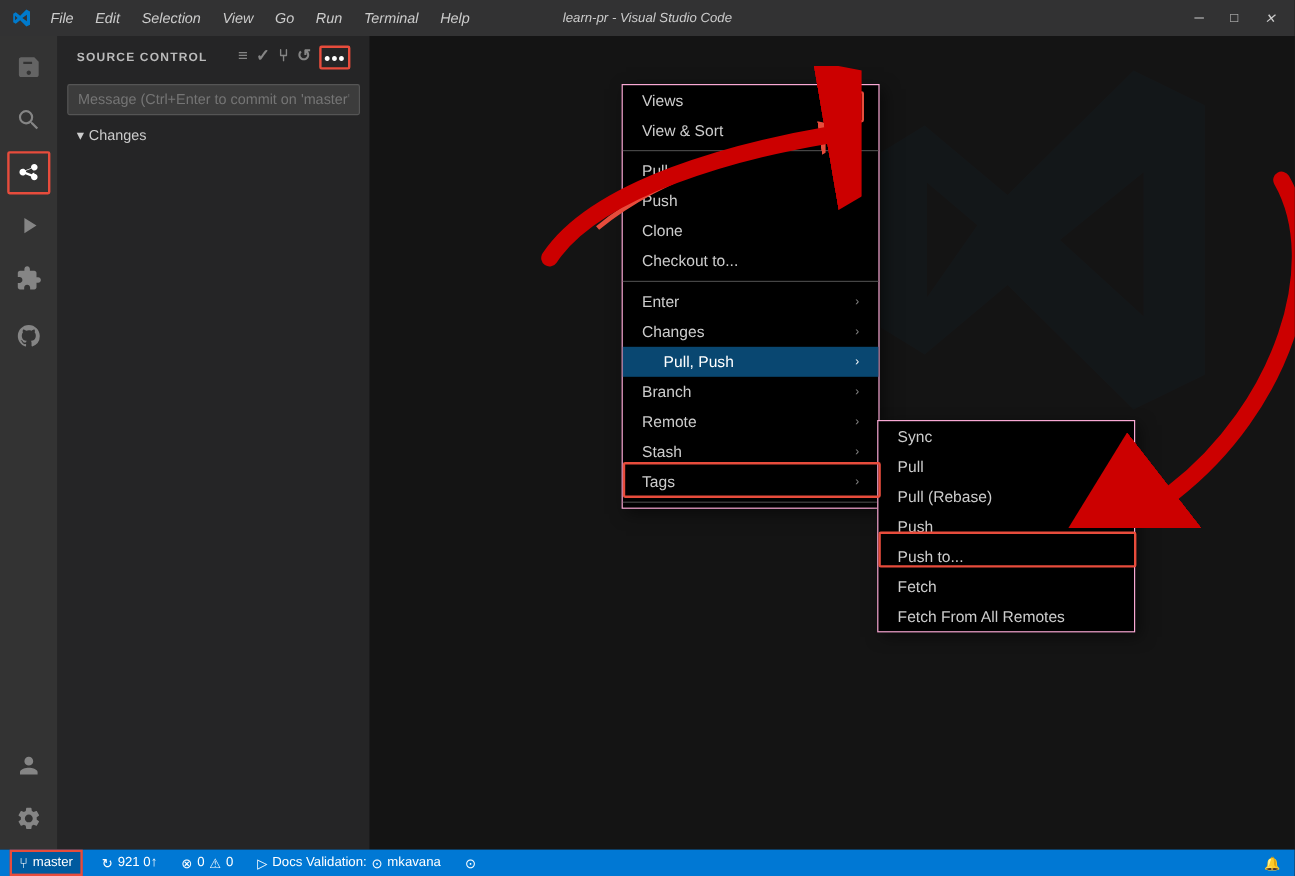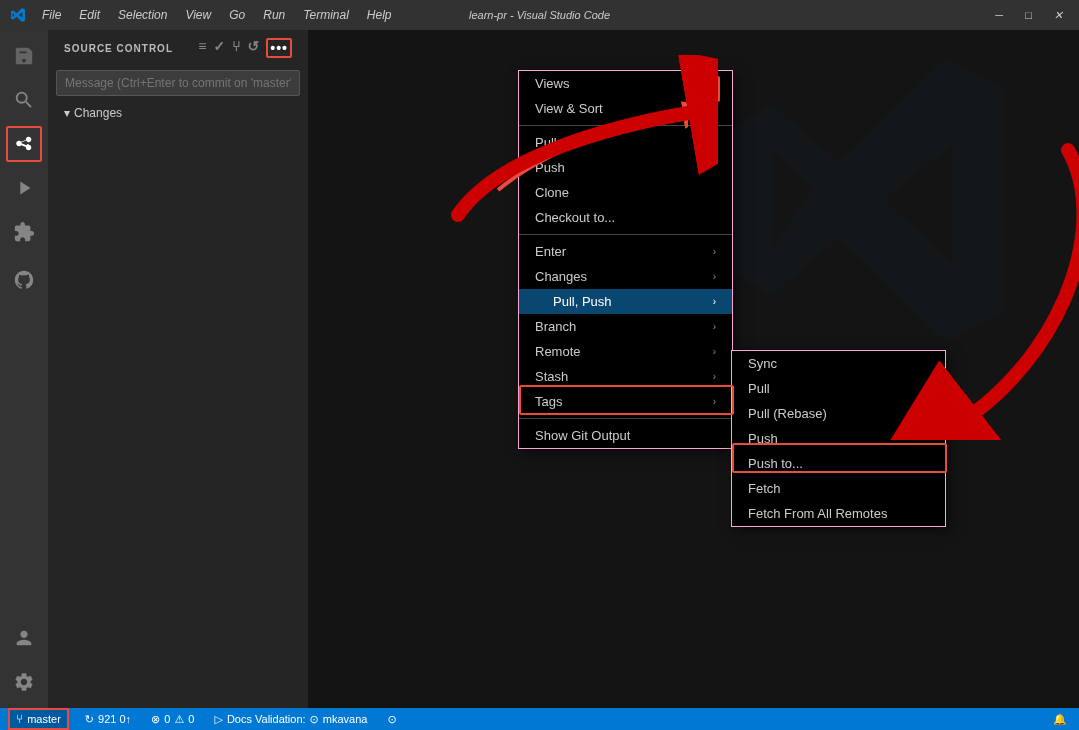--- a/index.html
+++ b/index.html
@@ -397,23 +397,20 @@
       </div>
       <div class="context-menu-item">
         <span>Stash</span>
         <span class="submenu-arrow">›</span>
       </div>
       <div class="context-menu-item">
         <span>Tags</span>
         <span class="submenu-arrow">›</span>
       </div>
       <div class="context-menu-separator"></div>
-      <div class="context-menu-item">
-        <span>Show Git Output</span>
-      </div>
     </div>
 
     <div class="context-menu" style="top: 320px; left: 423px; width: 215px;">
       <div class="context-menu-item">
         <span>Sync</span>
       </div>
       <div class="context-menu-item">
         <span>Pull</span>
       </div>
       <div class="context-menu-item">

